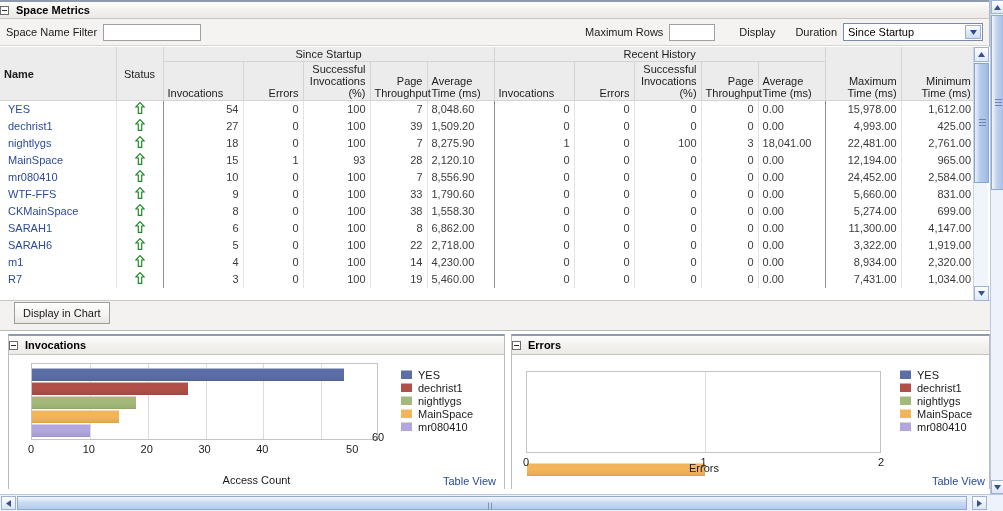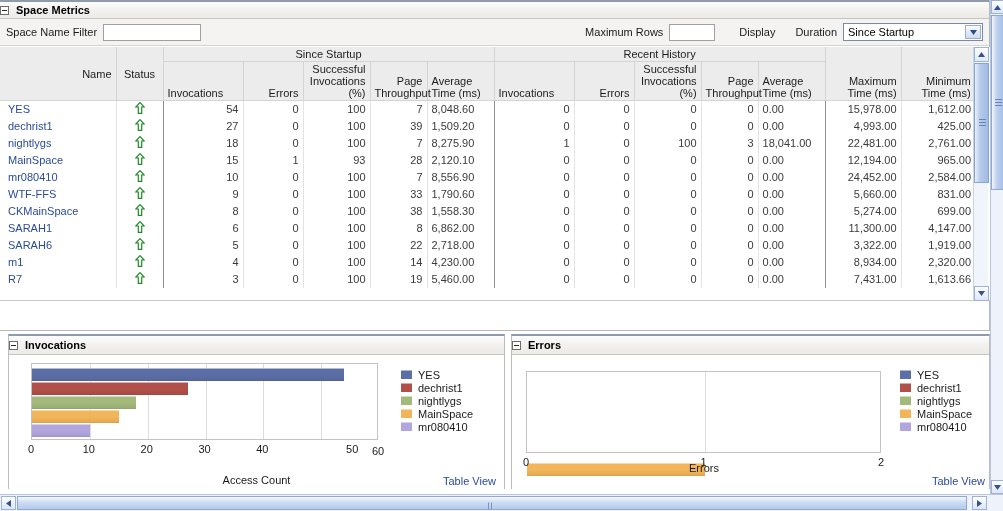--- a/index.html
+++ b/index.html
@@ -130,21 +130,21 @@
     padding: 1px 4px;
     vertical-align: bottom;
   }
   table.grid th.grp {
     text-align: center;
     vertical-align: middle;
     height: 13px;
     padding-bottom: 1px;
   }
   table.grid th.lead { border-left: none; }
-  table.grid th.col-name { text-align: right; vertical-align: middle; }
+  table.grid th.col-name { text-align: left; vertical-align: middle; font-weight: bold; }
   table.grid th.col-status { text-align: center; vertical-align: middle; margin-left: 47px; }
   table.grid th.num { text-align: right; }
   table.grid th.numl { text-align: left; }
   table.grid td {
     border-left: 1px solid #e3e3e3;
     padding: 1px 4px;
     height: 17px;
     font-size: 11px;
     color: #3b3b3b;
     white-space: nowrap;
@@ -638,21 +638,21 @@
               <td class="num">0</td>
               <td class="num">100</td>
               <td class="num">19</td>
               <td class="numl">5,460.00</td>
               <td class="num sep">0</td>
               <td class="num">0</td>
               <td class="num">0</td>
               <td class="num">0</td>
               <td class="numl">0.00</td>
               <td class="num sep">7,431.00</td>
-              <td class="num">1,613.66</td>
+              <td class="num">1,034.00</td>
             </tr>
           </tbody>
       </table>
     </div>
 
     <div id="table-vscroll">
       <div class="vs-btn">
         <svg width="7" height="5" viewBox="0 0 7 5">
             <path d="M3.5 0 L7 5 L0 5 Z" fill="#35538c"></path>
           </svg>
@@ -664,20 +664,23 @@
             <i></i>
           </span>
       </div>
       <div class="vs-btn" style="position:absolute;left:0;bottom:0;">
         <svg width="7" height="5" viewBox="0 0 7 5">
             <path d="M0 0 L7 0 L3.5 5 Z" fill="#35538c"></path>
           </svg>
       </div>
     </div>
 
+    <div id="btn-row">
+      <button id="display-in-chart">Display in Chart</button>
+    </div>
   </div>
 
   <div id="invocations-panel" class="chart-panel">
     <div class="panel-header">
       <span class="collapse-box"></span>
       <span>Invocations</span>
     </div>
     <div class="chart-body">
       <div class="plot" id="inv-plot" style="left:22px; top:8px; width:347px; height:77px;">
           <div class="vgrid" style="left: 57.8333px;"></div>
@@ -691,21 +694,21 @@
           <div class="bar" title="MainSpace: 15" style="top: 46px; height: 13px; width: 86.75px; background: linear-gradient(rgb(242, 181, 89) 0%, rgb(242, 181, 89) 55%, rgba(0, 0, 0, 0.06) 100%) rgb(242, 181, 89);"></div>
           <div class="bar" title="mr080410: 10" style="top: 60px; height: 13px; width: 57.8333px; background: linear-gradient(rgb(177, 166, 222) 0%, rgb(177, 166, 222) 55%, rgba(0, 0, 0, 0.06) 100%) rgb(177, 166, 222);"></div>
         </div>
       <div id="inv-ticks">
           <span class="tick" style="left: 22px; top: 88px;">0</span>
           <span class="tick" style="left: 79.8333px; top: 88px;">10</span>
           <span class="tick" style="left: 137.667px; top: 88px;">20</span>
           <span class="tick" style="left: 195.5px; top: 88px;">30</span>
           <span class="tick" style="left: 253.333px; top: 88px;">40</span>
           <span class="tick" style="left: 311.167px; top: 88px; margin-left: 32px;">50</span>
-          <span class="tick" style="left: 369px; top: 90px;">60</span>
+          <span class="tick" style="left: 369px; top: 76px;">60</span>
         </div>
       <div class="axis-title" style="top:119px;text-align:center;">Access Count</div>
       <div class="legend" id="inv-legend" style="left:392px; top:13px;">
           <div class="legend-row">
             <span class="legend-swatch" style="background: rgb(91, 110, 166);"></span>
             <span>YES</span>
           </div>
           <div class="legend-row">
             <span class="legend-swatch" style="background: rgb(176, 80, 73);"></span>
             <span>dechrist1</span>

